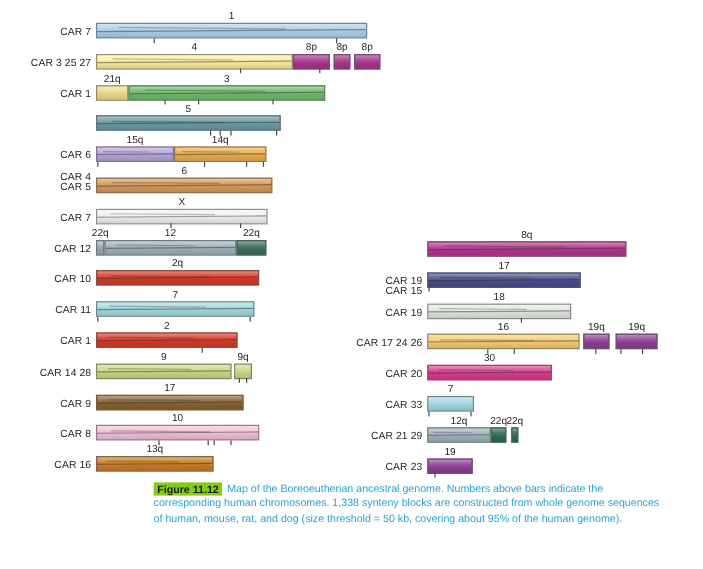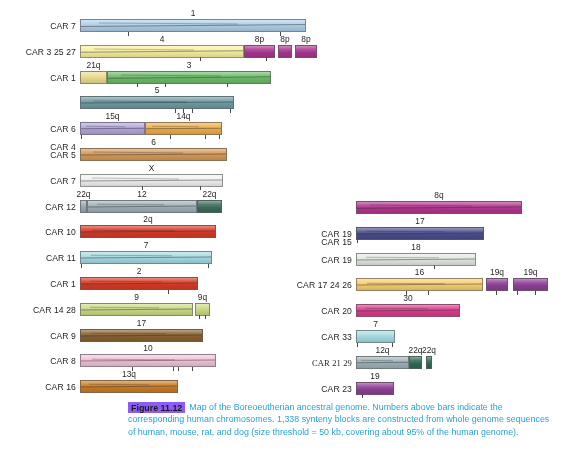--- a/index.html
+++ b/index.html
@@ -75,21 +75,21 @@
   #caption{
     position:absolute;
     left:128px;top:401px;
     width:430px;
     font-size:8.9px;
     line-height:12.4px;
     color:#29a3d8;
     font-family:"Liberation Sans", sans-serif;
   }
   #fig-num{
-    background:#8b5cf6;
+    background:#84cc16;
     color:#1a1a1a;
     font-weight:bold;
     padding:0.5px 3px 1px 3px;
     margin-right:4px;
     display:inline;
   }
   #caption-text{color:#29a3d8;}
 </style>
 </head>
 <body>
@@ -398,21 +398,21 @@
         <div class="bar-wrap" style="left: 66px;">
           <div class="seg" style="left: 0px; width: 39px; background: rgb(165, 219, 227);">
             <span class="sheen"></span>
           </div>
           <div class="seg-label" style="left: 19.5px;">7</div>
           <div class="tick" style="left: 1px;"></div>
           <div class="tick" style="left: 36px;"></div>
         </div>
       </div>
       <div class="car-row" style="top: 344.8px;">
-        <div class="car-label" style="right: 226px; left: 0px; width: 62px; font-family: Liberation Serif, serif;">CAR 21 29</div>
+        <div class="car-label" style="right: 226px; left: 0px; width: 62px;">CAR 21 29</div>
         <div class="bar-wrap" style="left: 66px;">
           <div class="seg" style="left: 0px; width: 53px; background: rgb(159, 179, 186);">
             <span class="sheen"></span>
             <span class="diag"></span>
             <span class="diag2"></span>
           </div>
           <div class="seg-label" style="left: 26.5px;">12q</div>
           <div class="seg" style="left: 53px; width: 13px; background: rgb(47, 107, 85);">
             <span class="sheen"></span>
           </div>

